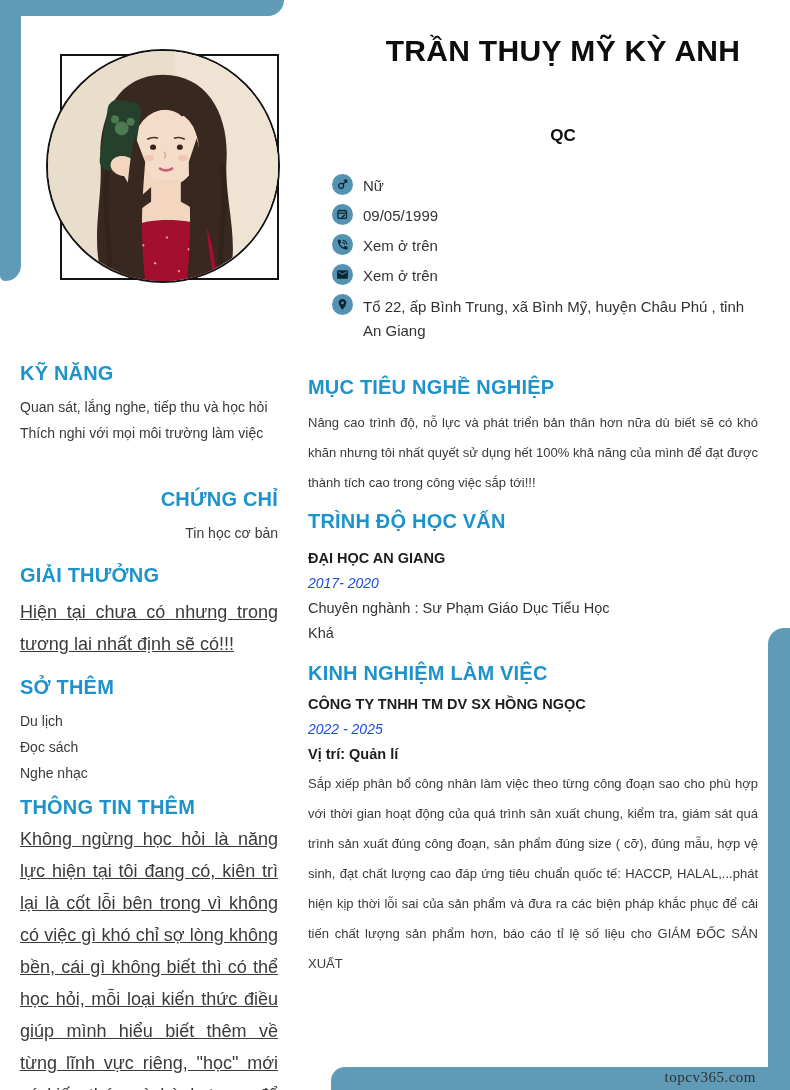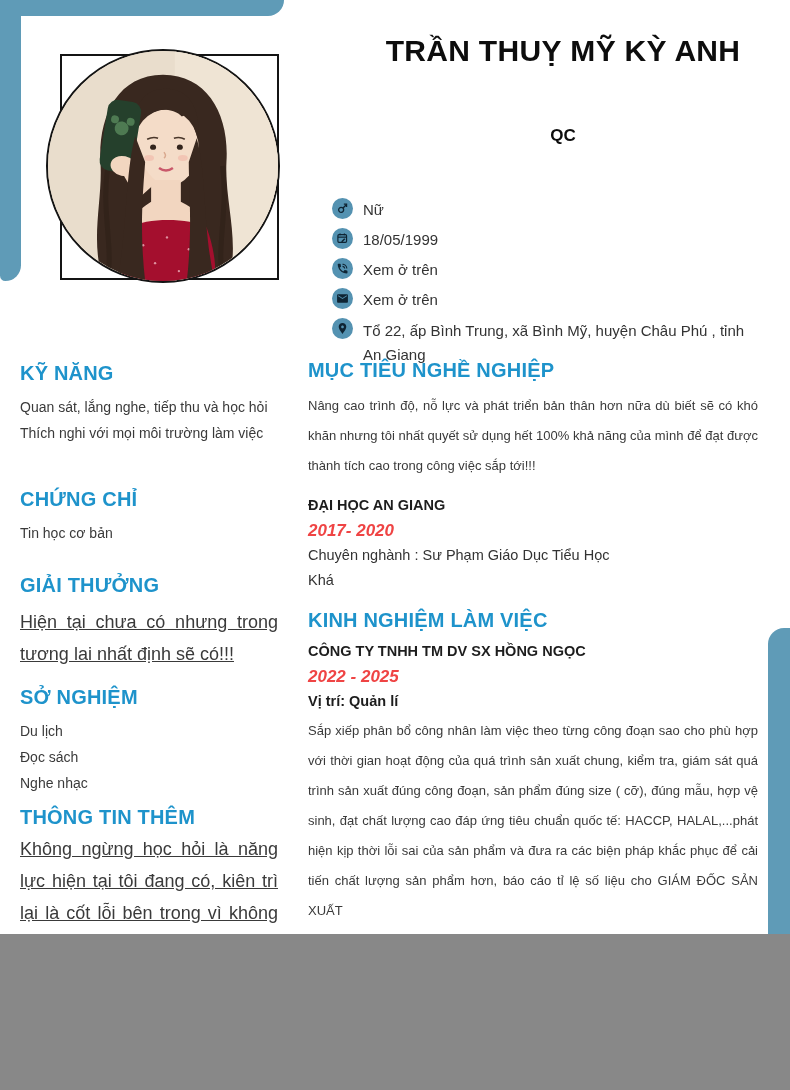--- a/index.html
+++ b/index.html
@@ -1,52 +1,52 @@
 <!DOCTYPE html>
 <html><head>
 <meta charset="utf-8">
 <style>
   html,body{margin:0;padding:0;background:#888;}
   #canvas{
-    position:relative;width:790px;height:934px;margin:0 auto;
+    position:relative;width:790px;height:1090px;margin:0 auto;
     background:#ffffff;overflow:hidden;
     font-family:"Liberation Sans","DejaVu Sans",sans-serif;color:#3a3a3a;
   }
   
   .strip-top{position:absolute;left:0;top:0;width:284px;height:16px;background:#5f9bb7;border-radius:0 0 20px 0;}
   .strip-left{position:absolute;left:0;top:0;width:21px;height:281px;background:#5f9bb7;border-radius:0 0 18px 6px;}
   .strip-right{position:absolute;left:768px;top:628px;width:22px;height:462px;background:#5f9bb7;border-radius:16px 0 0 0;}
   .bar-bottom{position:absolute;left:331px;top:1067px;width:459px;height:23px;background:#5f9bb7;border-radius:14px 0 0 0;}
   .watermark{position:absolute;right:34px;top:1069px;font-family:Liberation Serif, serif;font-size:15px;color:#2f2f2f;letter-spacing:.5px;}
   
   .photo-frame{position:absolute;left:60px;top:54px;width:215px;height:222px;border:2px solid #141414;}
   .photo-circle{position:absolute;left:46px;top:49px;width:230px;height:230px;border-radius:50%;border:2px solid #141414;overflow:hidden;background:#e9ddcc;}
   .photo-circle svg{display:block;width:100%;height:100%;}
   
   .name{position:absolute;left:330px;top:28px;width:466px;text-align:center;font-size:30px;font-weight:700;color:#0d0d0d;line-height:46px;letter-spacing:.3px;}
   .role{position:absolute;left:330px;top:126px;width:466px;text-align:center;font-size:17px;font-weight:700;color:#0d0d0d;}
-  .contacts{position:absolute;left:332px;top:174px;width:432px;margin-top:24px;}
+  .contacts{position:absolute;left:332px;top:174px;width:432px;}
   .contact-row{display:flex;align-items:flex-start;margin-bottom:8px;}
   .cicon{flex:0 0 21px;width:21px;height:21px;border-radius:50%;background:#5492b1;display:flex;align-items:center;justify-content:center;margin-right:10px;}
   .cicon svg{width:13px;height:13px;display:block;}
   .cval{font-size:15px;color:#333;line-height:21px;padding-top:1px;}
   .cval.wrap{line-height:24px;width:400px;}
   
   .col-left{position:absolute;left:20px;top:360px;width:258px;}
-  .col-right{position:absolute;left:308px;top:357px;width:450px;}
+  .col-right{position:absolute;left:308px;top:374px;width:450px;}
   h2.sec{font-size:20px;font-weight:700;color:#1e93cb;margin:0;line-height:26px;letter-spacing:.2px;}
   .sec-body{margin-top:8px;}
   .line{font-size:14px;line-height:26px;white-space:nowrap;color:#3a3a3a;}
   .para-l{font-size:18px;line-height:32px;text-align:justify;color:#3a3a3a;text-decoration:underline;}
   .para-r{font-size:13px;line-height:30px;text-align:justify;color:#3a3a3a;}
   .sub-bold{font-size:14.5px;font-weight:700;color:#1d1d1d;line-height:25px;}
-  .sub-italic{font-size:17px;font-style:italic;color:#ef4444;line-height:25px;font-weight:bold;}
+  .sub-italic{font-size:14px;font-style:italic;color:#1d4ed8;line-height:25px;}
   .sub-plain{font-size:14.5px;color:#333;line-height:25px;}
   .mb-skills{margin-bottom:40px;}
-  .mb-cert{margin-bottom:26px;}
+  .mb-cert{margin-bottom:16px;text-align:right;}
   .mb-awards{margin-bottom:14px;}
   .mb-hobby{margin-bottom:8px;}
   .mb-obj{margin-bottom:10px;}
   .mb-edu{margin-bottom:14px;}
 </style>
 </head>
 <body>
 
 <div id="canvas">
 
@@ -120,21 +120,21 @@
       <span class="cicon">
         <svg viewBox="0 0 24 24">
             <g stroke="#0e2433" stroke-width="2.2" fill="none">
               <rect x="3.5" y="5" width="16" height="14" rx="2"></rect>
               <path d="M3.5 9.5 h16"></path>
               <path d="M7.5 2.8 v3.4 M15.5 2.8 v3.4"></path>
             </g>
             <path d="M10.2 16.6 l5-5 2 2 -5 5 -2.4 .4 z" fill="#0e2433"></path>
           </svg>
       </span>
-      <span class="cval">18/05/1999</span>
+      <span class="cval">09/05/1999</span>
     </div>
     <div class="contact-row">
       <span class="cicon">
         <svg viewBox="0 0 24 24">
             <path fill="#0e2433" d="M19 12h2c0-4.97-4.03-9-9-9v2c3.87 0 7 3.13 7 7zm-4 0h2c0-2.76-2.24-5-5-5v2c1.66 0 3 1.34 3 3zm-8.21-1.21c1.44 2.83 3.76 5.15 6.59 6.59l2.2-2.2c.27-.27.67-.36 1.02-.24 1.12.37 2.33.57 3.57.57.55 0 1 .45 1 1V20c0 .55-.45 1-1 1-9.39 0-17-7.61-17-17 0-.55.45-1 1-1h3.5c.55 0 1 .45 1 1 0 1.25.2 2.45.57 3.57.11.35.03.74-.24 1.02l-2.21 2.2z"></path>
           </svg>
       </span>
       <span class="cval">Xem ở trên</span>
     </div>
     <div class="contact-row">
@@ -169,21 +169,21 @@
         <div class="line">Tin học cơ bản</div>
       </div>
     </div>
     <div class="mb-awards">
       <h2 class="sec">GIẢI THƯỞNG</h2>
       <div class="sec-body">
         <div class="para-l">Hiện tại chưa có nhưng trong tương lai nhất định sẽ có!!!</div>
       </div>
     </div>
     <div class="mb-hobby">
-      <h2 class="sec">SỞ NGHIỆM</h2>
+      <h2 class="sec">SỞ THÊM</h2>
       <div class="sec-body">
         <div class="line">Du lịch</div>
         <div class="line">Đọc sách</div>
         <div class="line">Nghe nhạc</div>
       </div>
     </div>
     <div>
       <h2 class="sec">THÔNG TIN THÊM</h2>
       <div class="sec-body" style="margin-top:3px;">
         <div class="para-l">Không ngừng học hỏi là năng lực hiện tại tôi đang có, kiên trì lại là cốt lỗi bên trong vì không có việc gì khó chỉ sợ lòng không bền, cái gì không biết thì có thể học hỏi, mỗi loại kiến thức điều giúp mình hiểu biết thêm về từng lĩnh vực riêng, "học" mới có kiến thức và hành trang để đổi mới cuộc đời!!!!</div>
@@ -192,20 +192,21 @@
   </div>
 
   <div class="col-right">
     <div class="mb-obj">
       <h2 class="sec">MỤC TIÊU NGHỀ NGHIỆP</h2>
       <div class="sec-body">
         <div class="para-r">Nâng cao trình độ, nỗ lực và phát triển bản thân hơn nữa dù biết sẽ có khó khăn nhưng tôi nhất quyết sử dụng hết 100% khả năng của mình để đạt được thành tích cao trong công việc sắp tới!!!</div>
       </div>
     </div>
     <div class="mb-edu">
+      <h2 class="sec">TRÌNH ĐỘ HỌC VẤN</h2>
       <div class="sec-body" style="margin-top:12px;">
         <div class="sub-bold">ĐẠI HỌC AN GIANG</div>
         <div class="sub-italic">2017- 2020</div>
         <div class="sub-plain">Chuyên nghành : Sư Phạm Giáo Dục Tiểu Học</div>
         <div class="sub-plain">Khá</div>
       </div>
     </div>
     <div>
       <h2 class="sec">KINH NGHIỆM LÀM VIỆC</h2>
       <div class="sec-body" style="margin-top:6px;">

